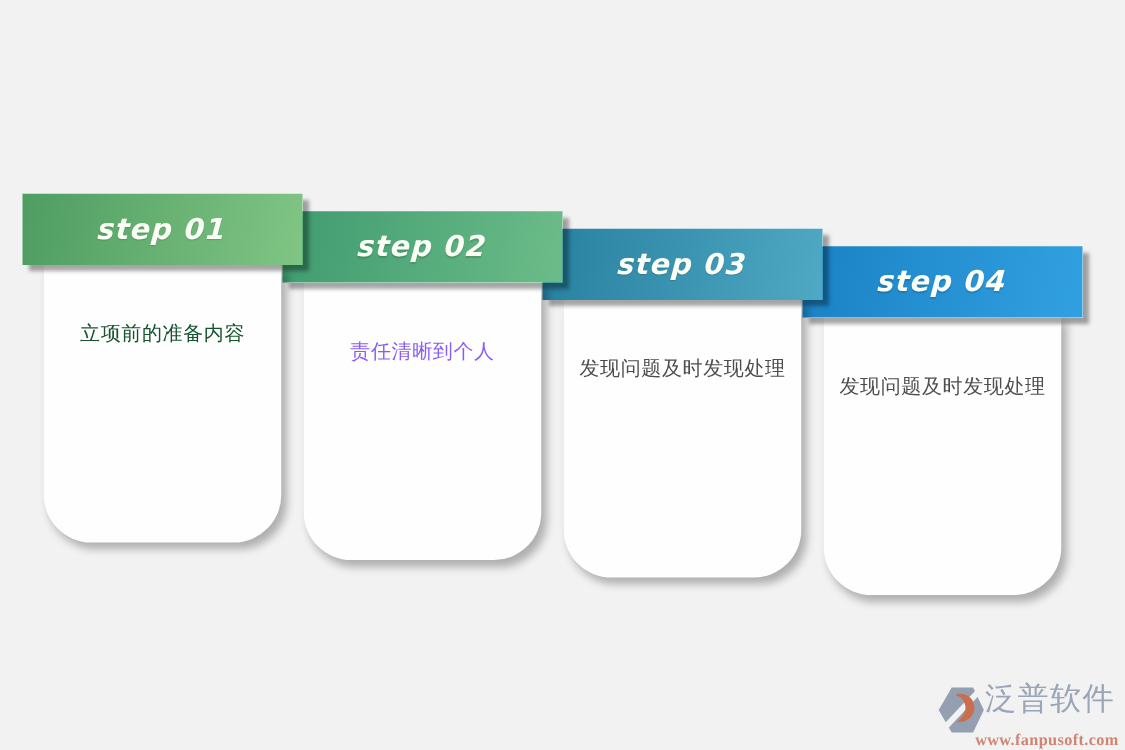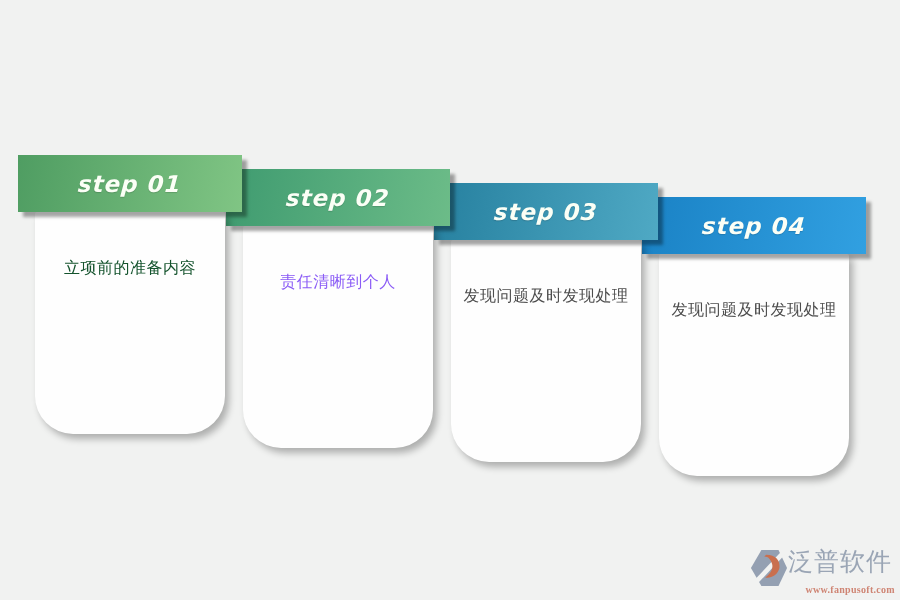--- a/index.html
+++ b/index.html
@@ -59,21 +59,21 @@
   .logo-icon-svg{display:block;margin-top:2px;}
   .logo-title{
     font-size:25px;
     line-height:28px;
     letter-spacing:1px;
     white-space:nowrap;
   }
   .logo-url{
     font-family:"Liberation Serif", serif;
     font-weight:bold;
-    font-size:10px;
+    font-size:13px;
     letter-spacing:0.3px;
     text-align:right;
     margin-top:-3px;
     white-space:nowrap;
   }
 </style>
 </head>
 <body>
 
 <div class="stage" style="background: rgb(241, 242, 241);">
@@ -116,18 +116,18 @@
 
   <div class="logo">
     <div class="logo-top">
       <span>
         <svg class="logo-icon-svg" width="38" height="38" viewBox="0 0 40 40">
           <polygon id="logo-hex" points="12,1 30,1 39,20 30,39 12,39 1,20" fill="#94a0b2"></polygon>
           <path id="logo-slash" d="M36 3 L5 36" stroke="#f1f2f1" stroke-width="5" fill="none"></path>
           <path id="logo-comma" d="M17 6 C27 6 32 12 31 20 C29 28 22 31 16 30 C22 26 25 20 23 15 C21.5 11 19.5 8 15 8 Z" fill="#c96f4e"></path>
         </svg>
       </span>
-      <span class="logo-title" style="color: rgb(154, 165, 181);">泛普软件</span>
+      <span class="logo-title" style="color: rgb(154, 165, 181); font-family: Liberation Mono, monospace;">泛普软件</span>
     </div>
     <div class="logo-url" style="color: rgb(207, 133, 116);">www.fanpusoft.com</div>
   </div>
 
 </div>
 
 </body></html>

